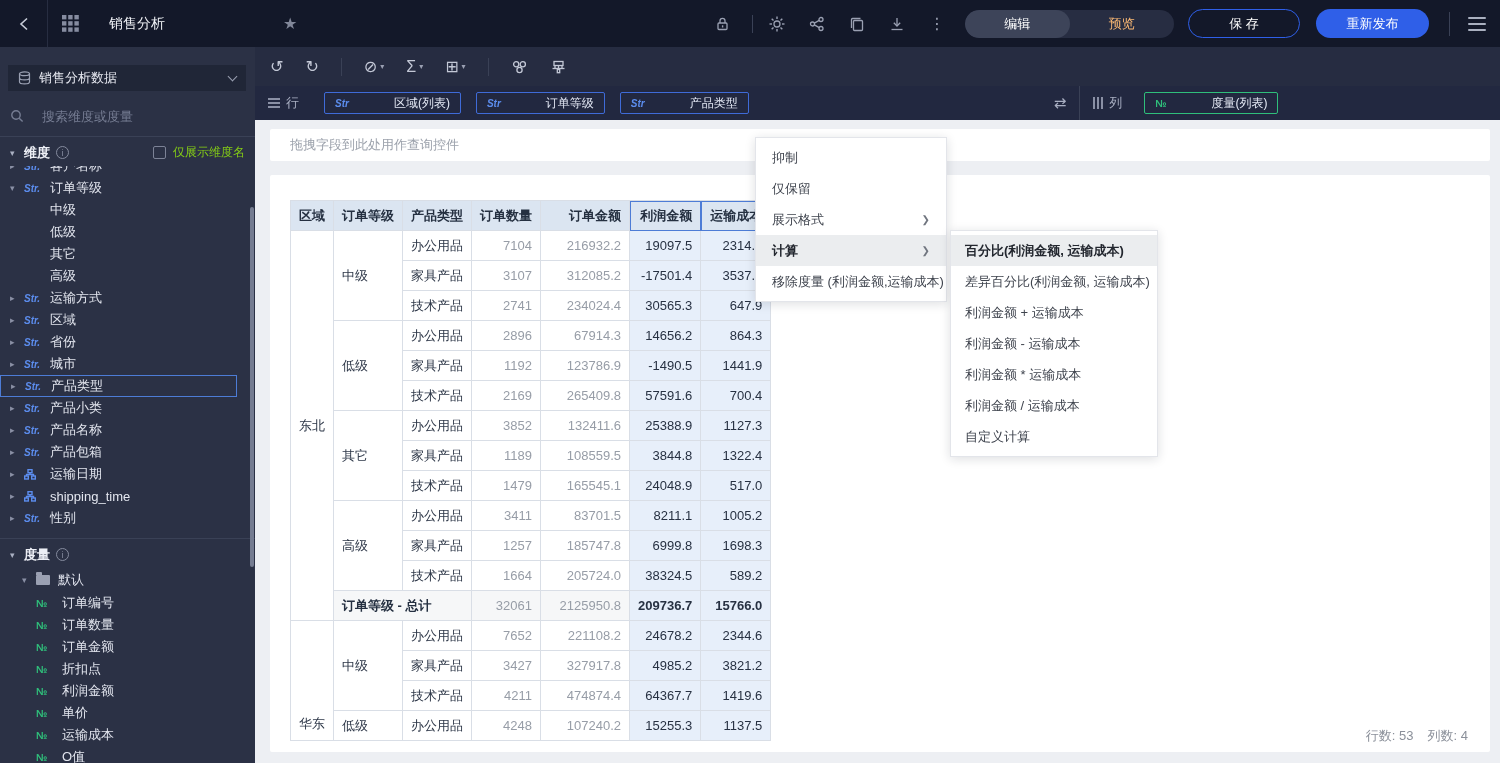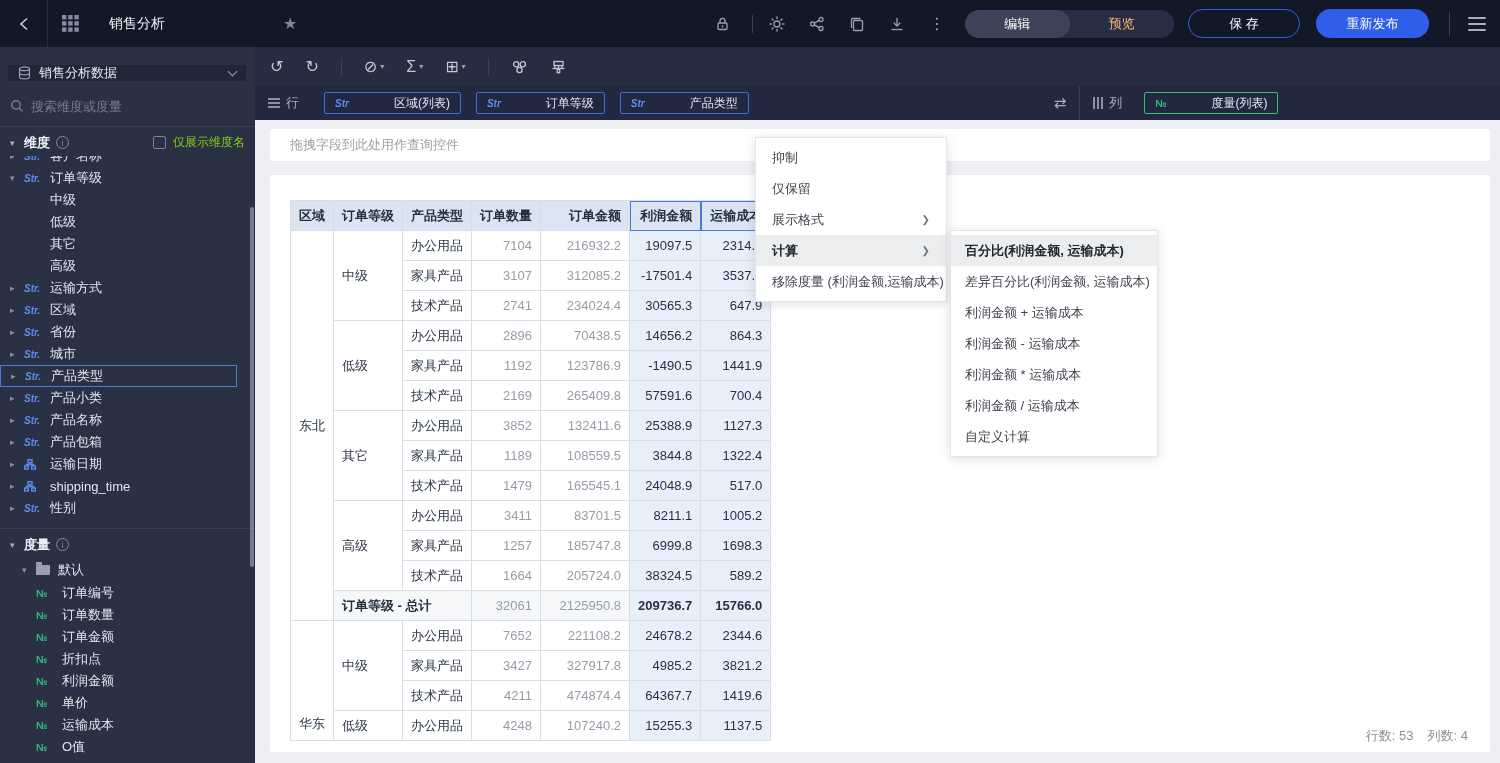--- a/index.html
+++ b/index.html
@@ -33,26 +33,26 @@
     border-radius:15px; color:#fff; display:flex; align-items:center; justify-content:center; cursor:pointer; }
   .btn-solid { margin-left:16px; width:113px; height:29px; background:var(--accent_blue,#2f5fe8);
     border-radius:15px; color:#fff; display:flex; align-items:center; justify-content:center; cursor:pointer; }
   .tb-burger { margin-left:20px; margin-right:14px; padding-left:18px; border-left:1px solid #3a4156;
     height:24px; display:flex; flex-direction:column; justify-content:center; gap:4px; cursor:pointer;}
   .tb-burger i { display:block; width:18px; height:2px; background:#aab0c0; border-radius:1px;}
 
   
   .sidebar { position:absolute; left:0; top:47px; width:255px; bottom:0;
     background:var(--panel_bg,#2b3145); color:#dfe2ec; z-index:20; overflow:hidden;}
-  .dataset-box { margin:18px 9px 0 8px; height:16px; background:#202637; border-radius:0;
+  .dataset-box { margin:18px 9px 0 8px; height:26px; background:#202637; border-radius:0;
     display:flex; align-items:center; padding:0 10px; cursor:pointer;}
   .dataset-box .label { margin-left:8px; font-size:13px; color:#e8eaf2; flex:1;}
   .chev-down { width:7px; height:7px; border-right:1.5px solid #9aa0b2; border-bottom:1.5px solid #9aa0b2;
     transform:rotate(45deg); margin-top:-3px;}
-  .search-row { margin:13px 10px 0 10px; height:24px; display:flex; align-items:center; gap:7px;
+  .search-row { margin:13px 10px 0 10px; height:24px; display:flex; align-items:center; gap:18px;
     border-bottom:0; }
   .search-input { flex:1; background:transparent; border:none; outline:none; color:#c8ccd9;
     font-size:13px; font-family:inherit;}
   .search-input::placeholder { color:#767d93; }
   .side-divider { height:1px; background:#3a4156; margin:8px 0 0 0; }
   .sec-header { display:flex; align-items:center; height:27px; padding:0 10px; margin-top:2px;}
   .sec-header .tri { font-size:9px; color:#aab0c2; width:14px; }
   .sec-header .ttl { font-weight:700; font-size:13px; color:#eceef5; margin-right:6px;}
   .info-i { width:13px; height:13px; border:1px solid #858b9e; border-radius:50%; color:#858b9e;
     font-size:9px; display:inline-flex; align-items:center; justify-content:center; font-style:normal;}
@@ -539,21 +539,21 @@
               <td class="dim">技术产品</td>
               <td class="num">2741</td>
               <td class="num">234024.4</td>
               <td class="selcol">30565.3</td>
               <td class="selcol">647.9</td>
             </tr>
             <tr>
               <td class="dim" rowspan="3">低级</td>
               <td class="dim">办公用品</td>
               <td class="num">2896</td>
-              <td class="num">70438.5</td>
+              <td class="num">67914.3</td>
               <td class="selcol">14656.2</td>
               <td class="selcol">864.3</td>
             </tr>
             <tr>
               <td class="dim">家具产品</td>
               <td class="num">1192</td>
               <td class="num">123786.9</td>
               <td class="selcol">-1490.5</td>
               <td class="selcol">1441.9</td>
             </tr>

